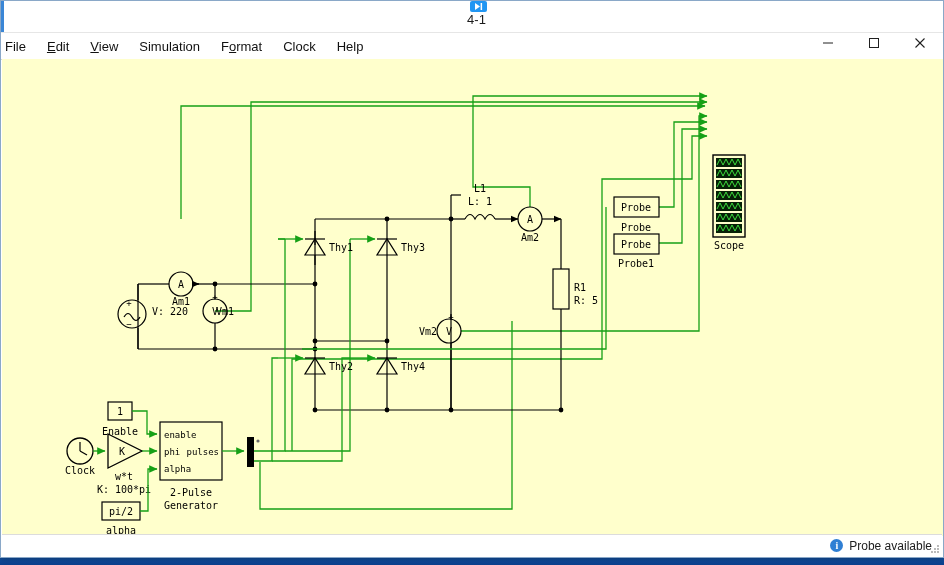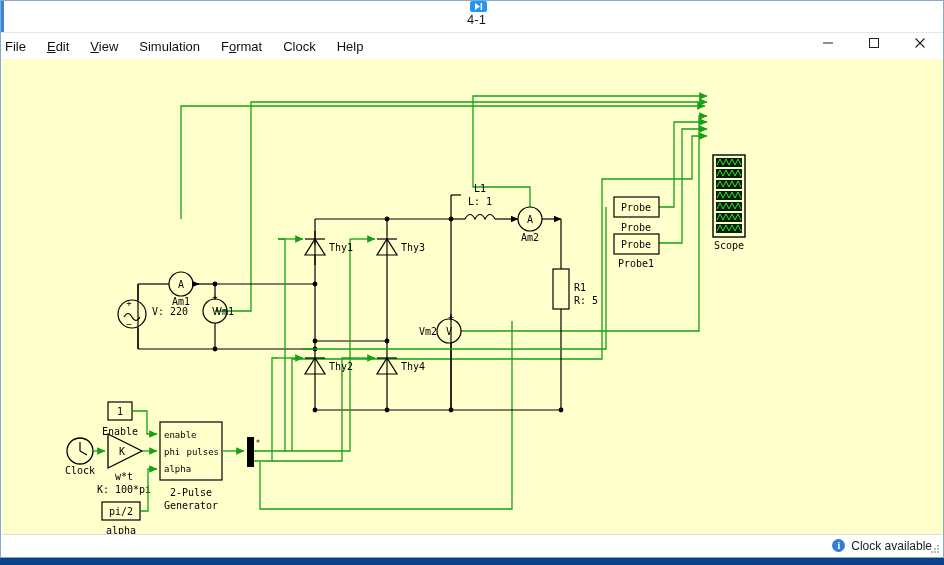--- a/index.html
+++ b/index.html
@@ -319,21 +319,21 @@
       <path class="wire-g" d="M220,392 L242,392" marker-end="url(#ga)"></path>
 
       <rect x="245" y="378" width="7" height="30" fill="#000"></rect>
       <circle cx="256" cy="382" r="1.6" fill="#6a6a6a"></circle>
     </svg>
   </div>
 
   <div id="statusbar">
     <div id="update-wrap">
       <div id="update-ico">i</div>
-      <div id="update-text">Clock available</div>
+      <div id="update-text">Probe available</div>
     </div>
     <svg id="resize-grip" viewBox="0 0 10 10">
       <circle cx="8" cy="8" r="0.9" fill="#9a9a9a"></circle>
         <circle cx="5" cy="8" r="0.9" fill="#9a9a9a"></circle>
       <circle cx="8" cy="5" r="0.9" fill="#9a9a9a"></circle>
         <circle cx="2" cy="8" r="0.9" fill="#9a9a9a"></circle>
       <circle cx="8" cy="2" r="0.9" fill="#9a9a9a"></circle>
         <circle cx="5" cy="5" r="0.9" fill="#9a9a9a"></circle>
     </svg>
   </div>

